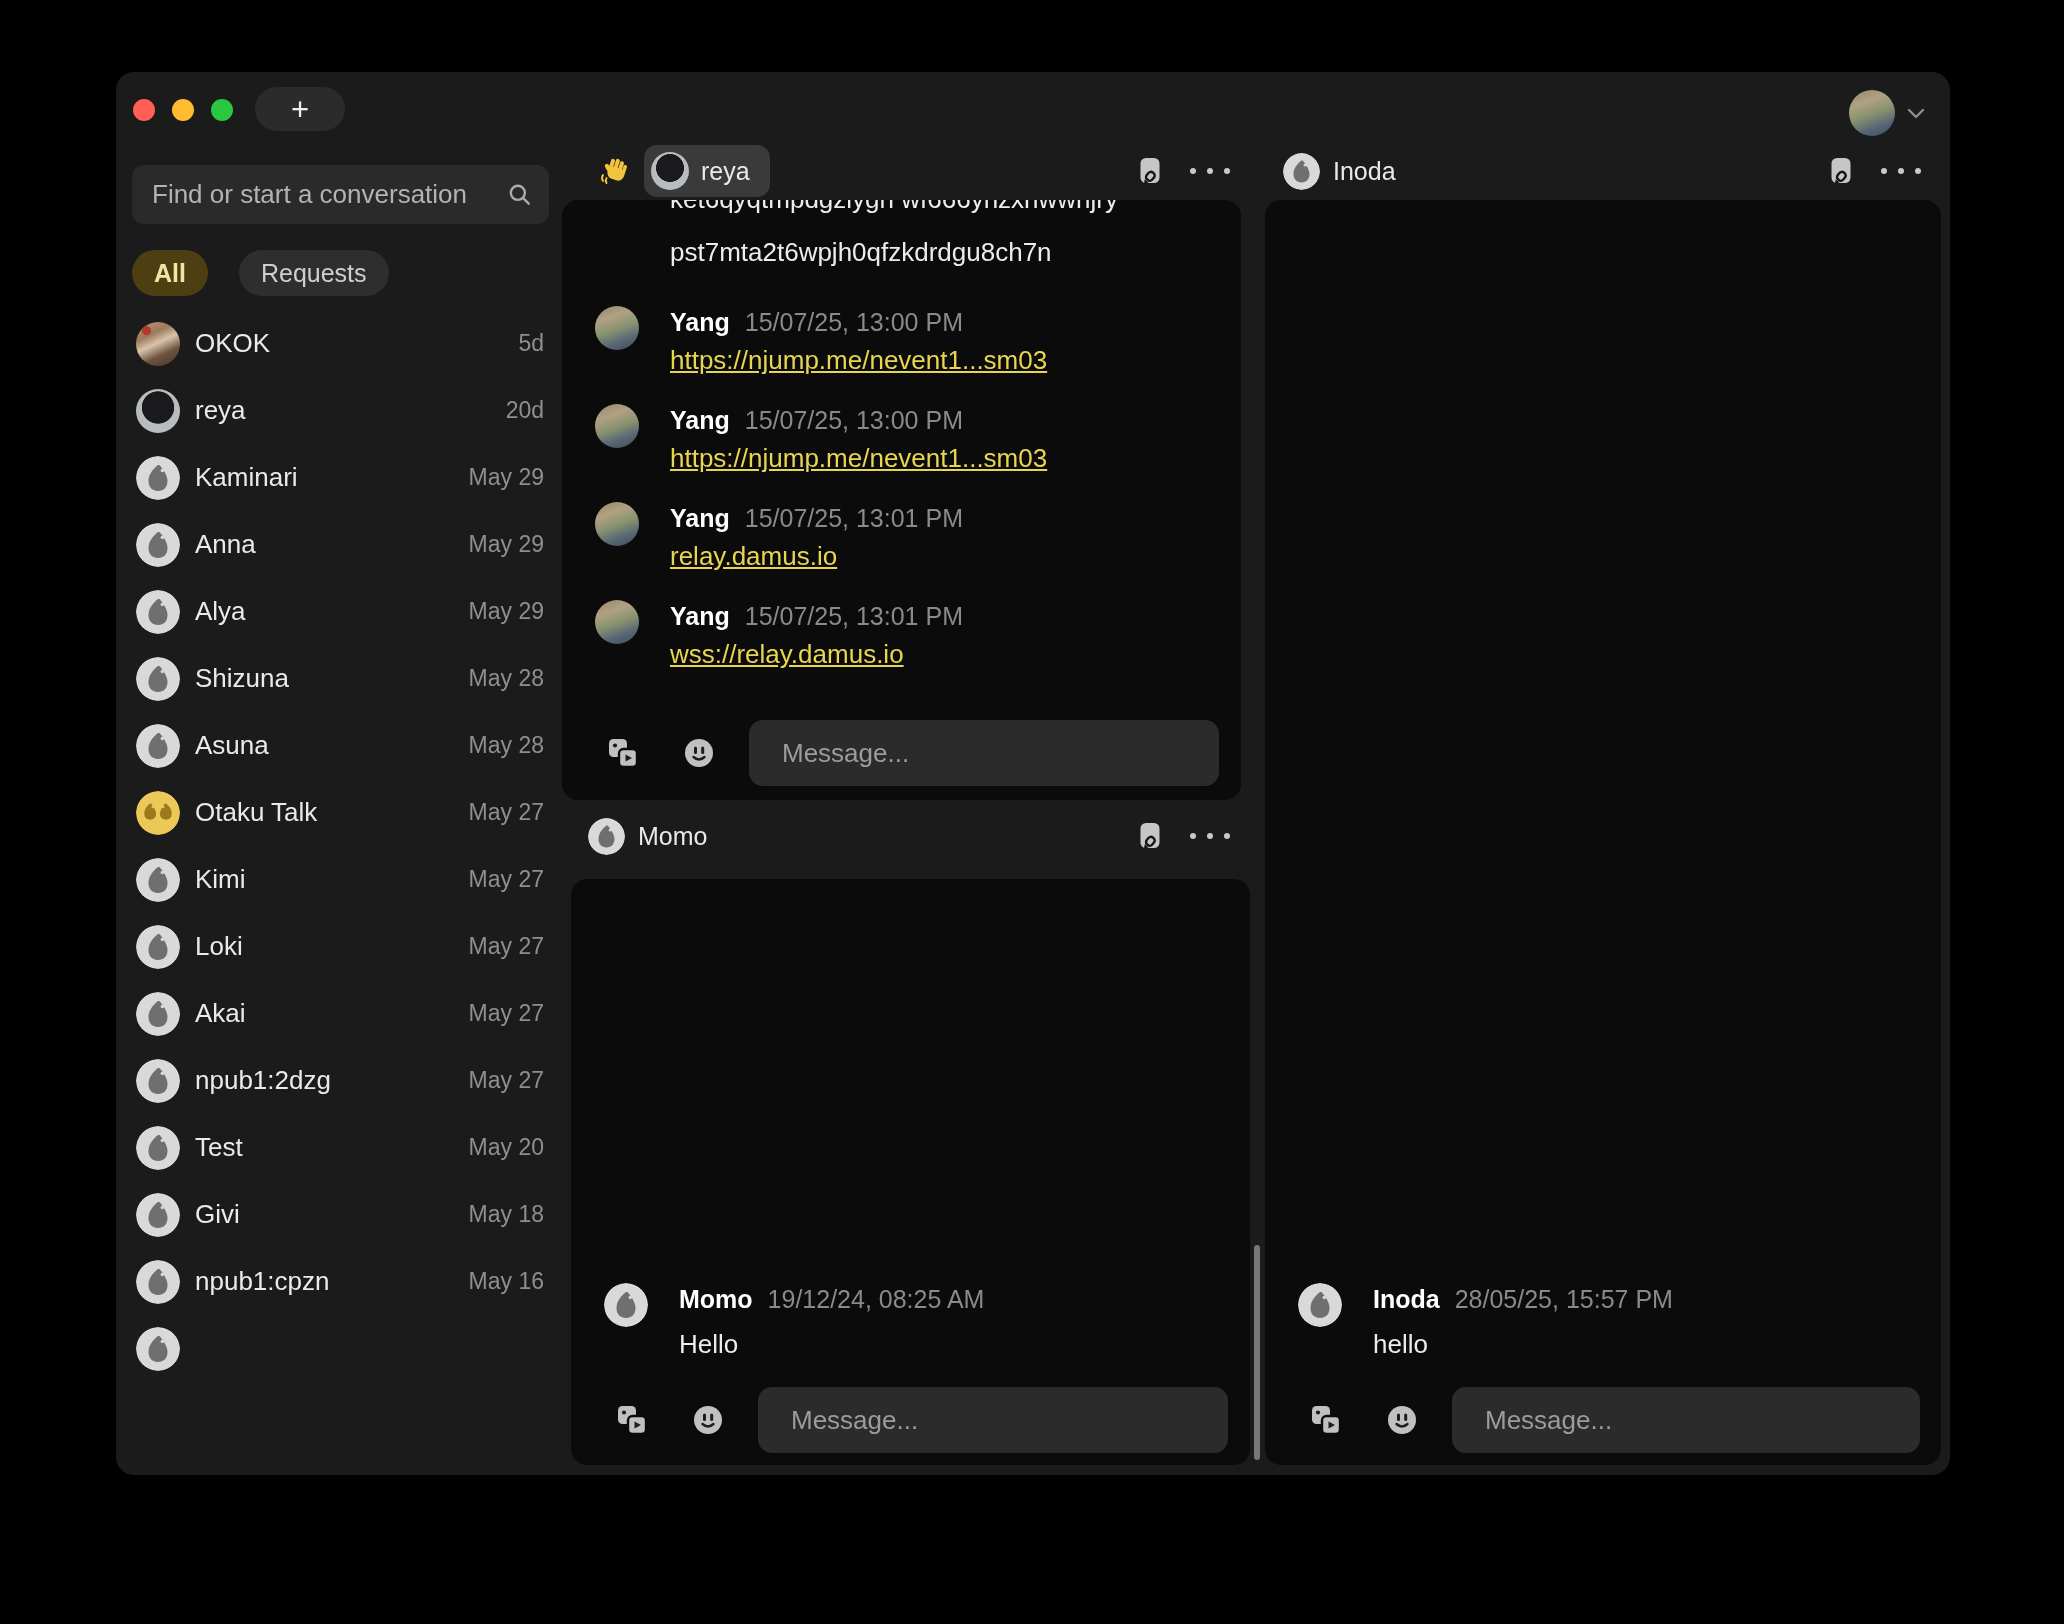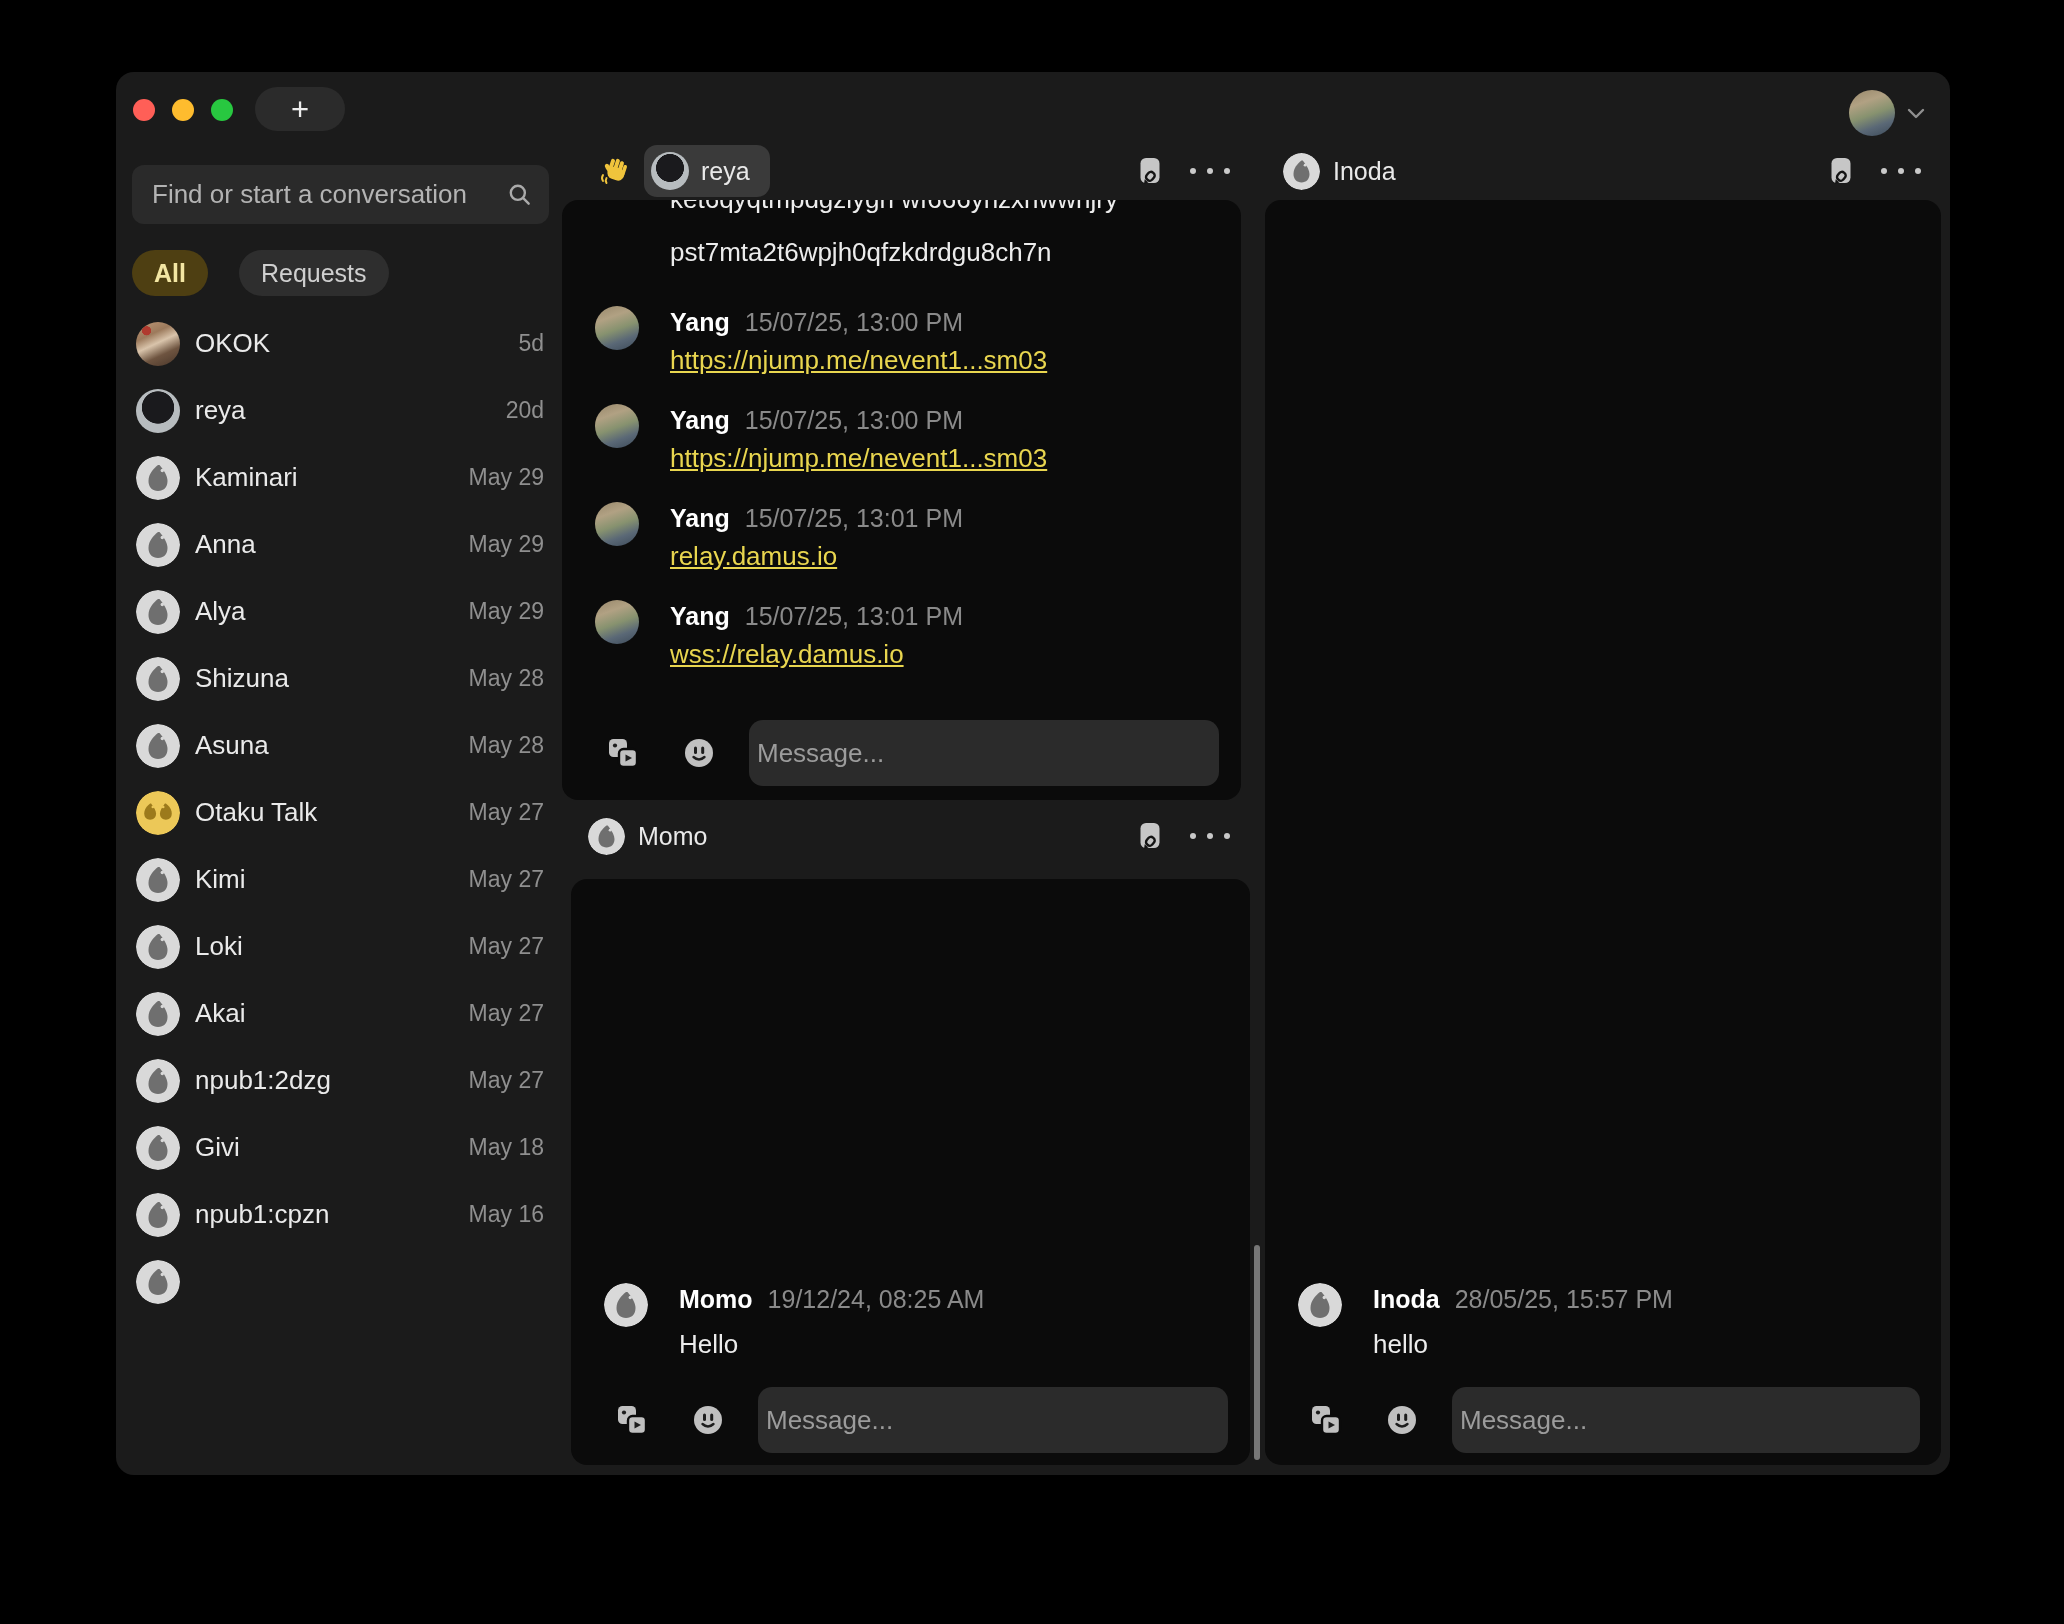--- a/index.html
+++ b/index.html
@@ -77,21 +77,21 @@
             text-decoration:underline;cursor:pointer;}
   .msg-text{margin-top:13px;font-size:26px;line-height:33px;color:#ececec;}
 
   .composer{display:flex;align-items:center;}
   .composer-reya{margin:auto 22px 14px 45px;}
   .composer-momo{margin:0 22px 12px 45px;}
   .composer-inoda{margin:0 21px 12px 45px;}
   .comp-icon{background:none;border:none;padding:0;margin:0;display:flex;flex-shrink:0;}
   .comp-icon.smile{margin-left:44px;}
   .comp-input{flex:1;margin-left:34px;height:66px;border-radius:14px;background:#2b2b2b;border:none;
-              outline:none;color:#e8e8e8;font-size:26px;font-family:inherit;padding:0 8px;min-width:0;}
+              outline:none;color:#e8e8e8;font-size:26px;font-family:inherit;padding:0 33px;min-width:0;}
   .comp-input::placeholder{color:#9c9c9c;}
 
   .scroll-thumb{position:absolute;left:1138px;top:1173px;width:6px;height:215px;border-radius:3px;
                 background:#8f8f8f;opacity:.8;}
 </style>
 </head>
 <body>
 
 <svg width="0" height="0" style="position:absolute">
   <defs>
@@ -303,20 +303,30 @@
               <svg class="ph ph-default" viewBox="0 0 44 44">
                 <use href="#ic-blob-avatar"></use>
               </svg>
 
             </span>
             <span class="conv-name">npub1:2dzg</span>
             <span class="conv-date">May 27</span>
           </div>
 
 
+          <div class="conv-row">
+            <span class="avatar av44 av-default">
+              <svg class="ph ph-default" viewBox="0 0 44 44">
+                <use href="#ic-blob-avatar"></use>
+              </svg>
+
+            </span>
+            <span class="conv-name">Test</span>
+            <span class="conv-date">May 20</span>
+          </div>
 
           <div class="conv-row">
             <span class="avatar av44 av-default">
               <svg class="ph ph-default" viewBox="0 0 44 44">
                 <use href="#ic-blob-avatar"></use>
               </svg>
 
             </span>
             <span class="conv-name">Givi</span>
             <span class="conv-date">May 18</span>

